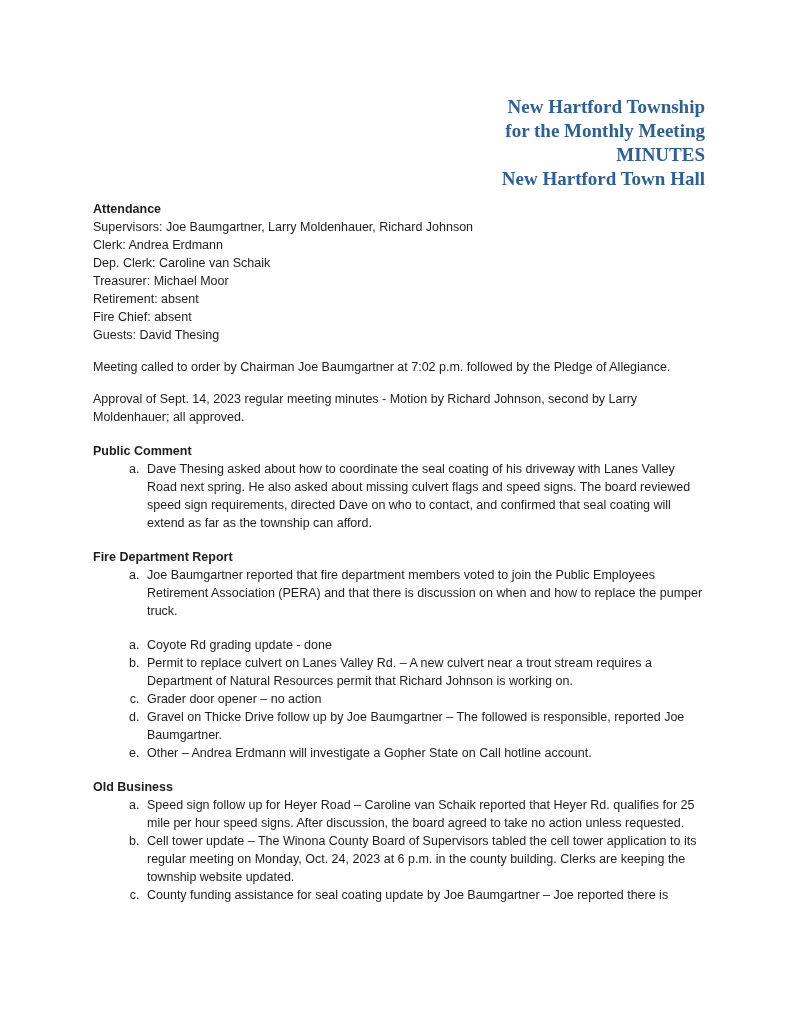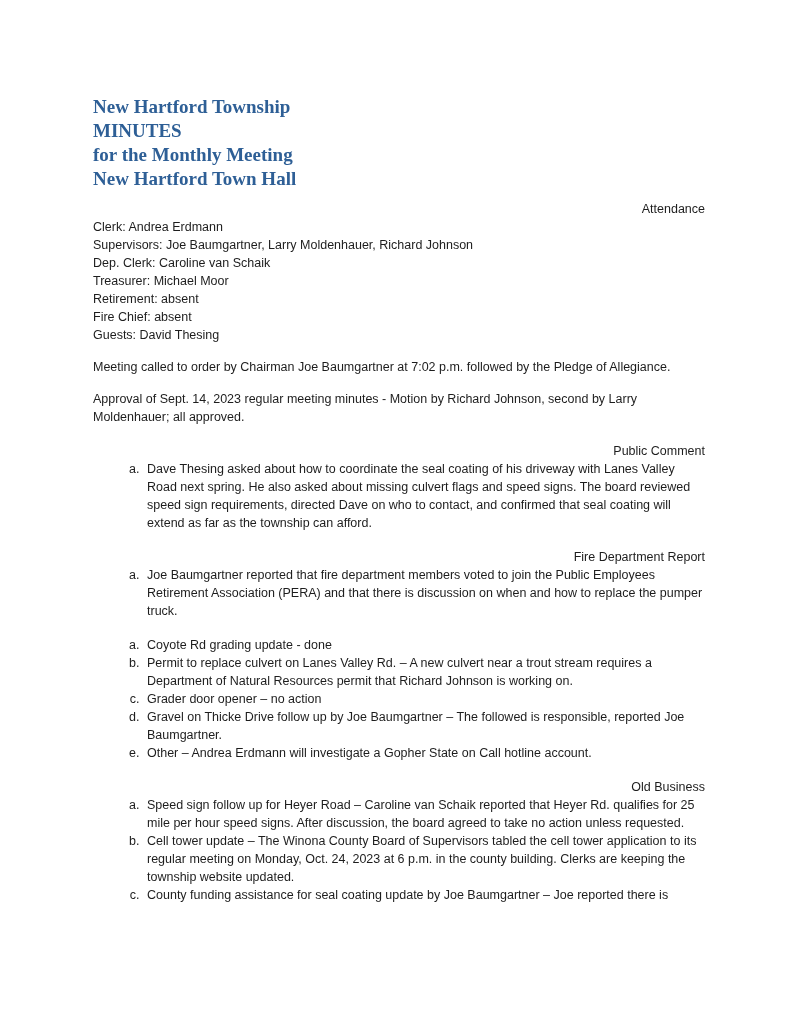--- a/index.html
+++ b/index.html
@@ -18,34 +18,33 @@
     position: absolute;
     left: 93px;
     top: 95px;
     width: 612px;
     font-family: "Liberation Sans", sans-serif;
     font-size: 12.5px;
     line-height: 18px;
     color: #1d1d1d;
   }
   .doc-title {
-    text-align: left;
+    text-align: right;
     font-family: "Liberation Serif", serif;
     font-weight: bold;
     font-size: 19px;
     line-height: 24px;
     color: #2e5f96;
     margin-bottom: 9px;
   }
   .attendance {
     margin-top: 0;
   }
   .heading {
-    font-weight: normal;
-    text-align: right;
+    font-weight: bold;
   }
   .para {
     margin: 14px 0 0 0;
   }
   .section {
     margin-top: 16px;
   }
   ol.alpha-list {
     margin: 0;
     padding-left: 50px;
@@ -56,29 +55,29 @@
   }
 </style>
 </head>
 <body>
 
 <div class="page">
   <div class="content">
 
     <div class="doc-title">
       <div>New Hartford Township</div>
+      <div>for the Monthly Meeting</div>
       <div>MINUTES</div>
-      <div>for the Monthly Meeting</div>
       <div>New Hartford Town Hall</div>
     </div>
 
     <div class="attendance">
       <div class="heading">Attendance</div>
+      <div>Supervisors: Joe Baumgartner, Larry Moldenhauer, Richard Johnson</div>
       <div>Clerk: Andrea Erdmann</div>
-      <div>Supervisors: Joe Baumgartner, Larry Moldenhauer, Richard Johnson</div>
       <div>Dep. Clerk: Caroline van Schaik</div>
       <div>Treasurer: Michael Moor</div>
       <div>Retirement: absent</div>
       <div>Fire Chief: absent</div>
       <div>Guests: David Thesing</div>
     </div>
 
     <p class="para">Meeting called to order by Chairman Joe Baumgartner at 7:02 p.m. followed by the Pledge of Allegiance.</p>
     <p class="para">Approval of Sept. 14, 2023 regular meeting minutes - Motion by Richard Johnson, second by Larry Moldenhauer; all approved.</p>
 

